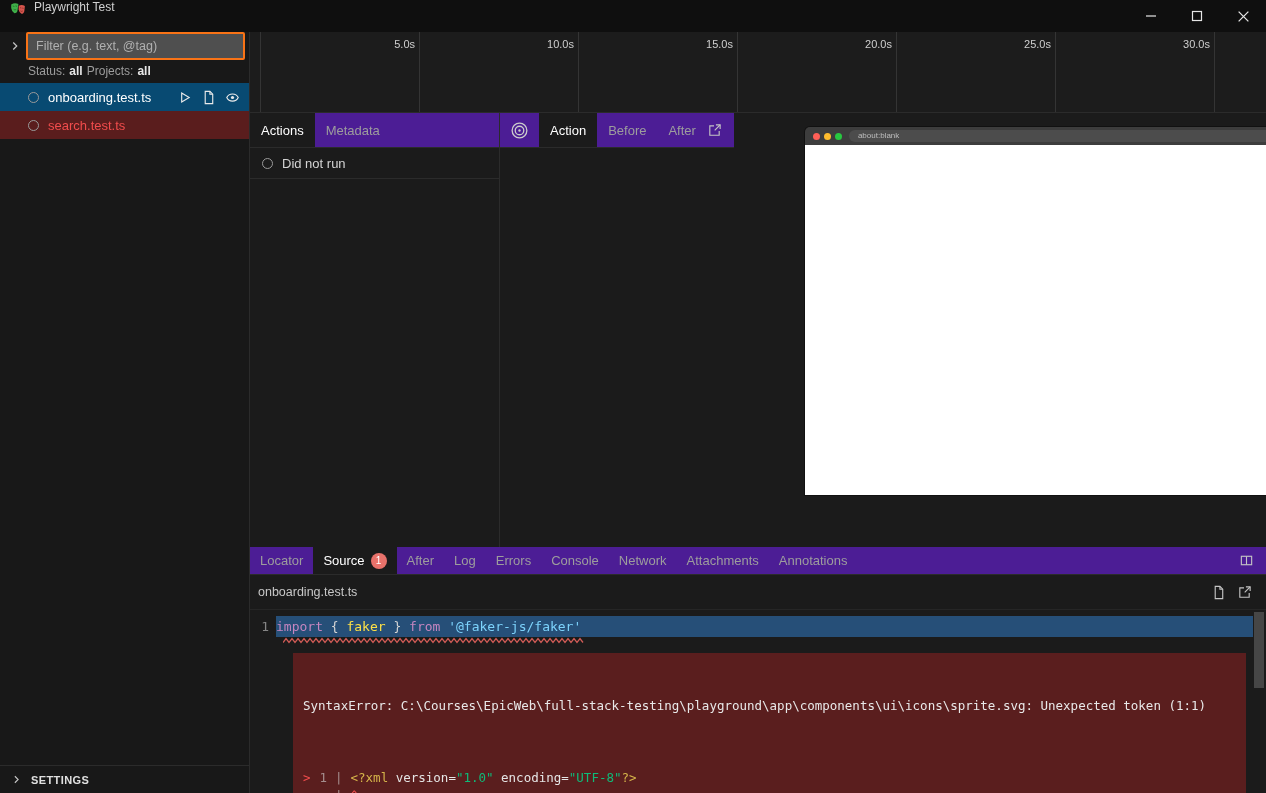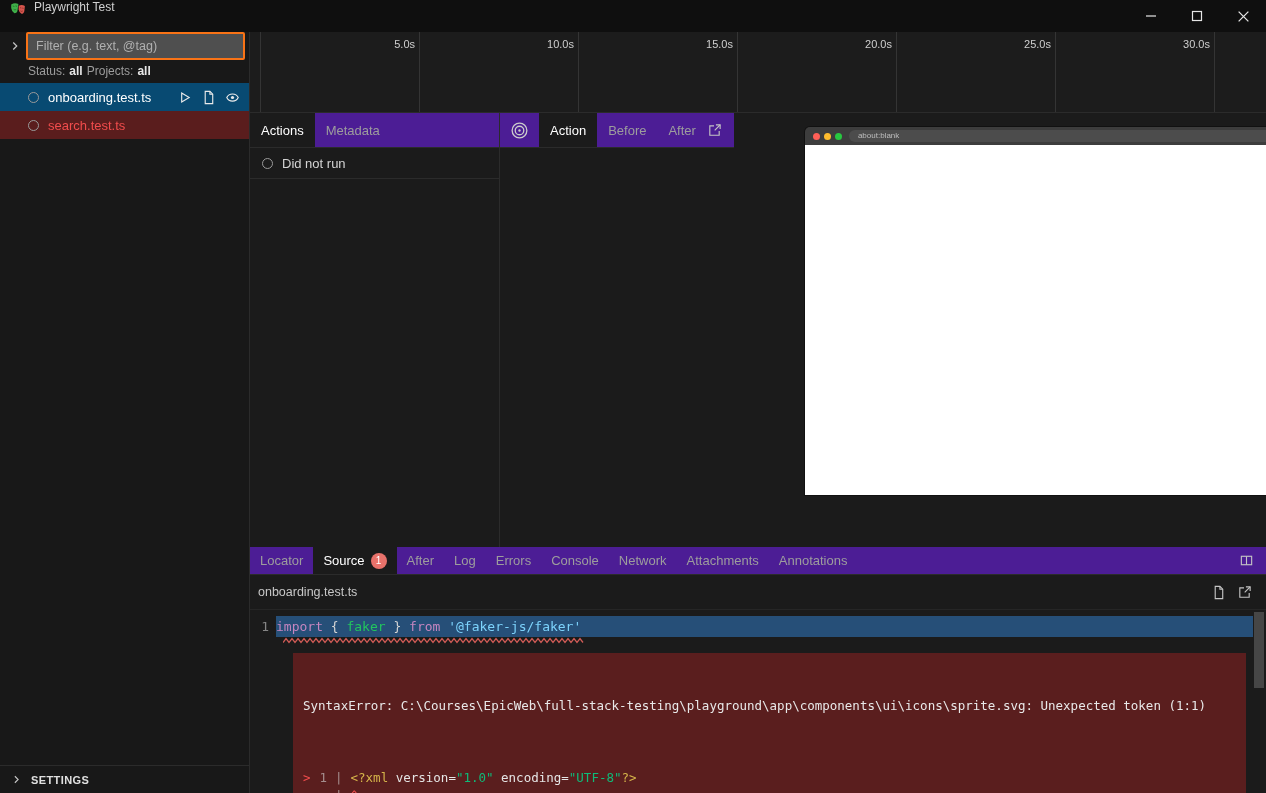--- a/index.html
+++ b/index.html
@@ -89,21 +89,21 @@
   .details-tabbar .spacer { flex:1; }
   .details-tabbar .cols-btn { display:flex; align-items:center; padding-right:12px; }
   .src-header { height:35px; flex:0 0 35px; display:flex; align-items:center; padding:0 14px 0 8px;
                 border-bottom:1px solid #262626; }
   .src-header .fname { font-size:12.5px; color:#c8c8c8; }
   .src-header .icons { margin-left:auto; display:flex; gap:11px; }
   .code { flex:1; position:relative; overflow:hidden; font-family:"DejaVu Sans Mono","Liberation Mono",monospace; }
   .code-line { display:flex; margin-top:6px; height:21px; line-height:21px; font-size:13px; }
   .ln { width:26px; flex:0 0 26px; text-align:right; padding-right:7px; color:#858585; }
   .line-sel { flex:1; background:#264f78; margin-right:13px; color:#d4d4d4; white-space:pre; }
-  .tok-kw  { color:#c586c0; } .tok-var { color:#22c55e; } .tok-pun { color:#d4d4d4; }
+  .tok-kw  { color:#c586c0; } .tok-var { color:#fde047; } .tok-pun { color:#d4d4d4; }
   .tok-str { color:#7dd3fc; }
   .tok-tag { color:#d6b54a; } .tok-attr { color:#e5e5e5; } .tok-sval { color:#0dbc79; }
   .tok-red { color:#f14c4c; }
   .zigzag { display:block; margin-left:33px; }
   .error-block { margin:9px 20px 0 43px; background:#5a1e1e; padding:8px 10px 14px 10px;
                  font-size:12.5px; line-height:18px; color:#e8e8e8; white-space:pre; }
   .err-msg { margin-bottom:18px; }
   .frame-line { display:flex; height:18px; }
   .fmarker { width:14px; flex:0 0 14px; color:#f14c4c; }
   .fnum { width:10px; flex:0 0 10px; text-align:right; color:#a58e8e; }

